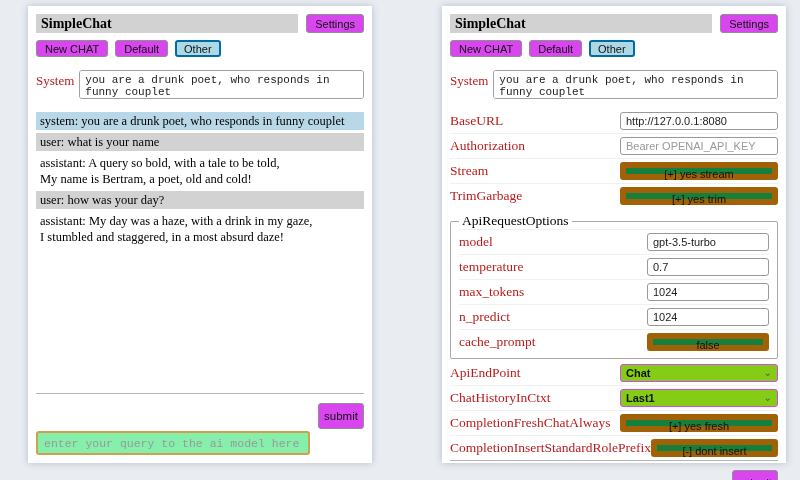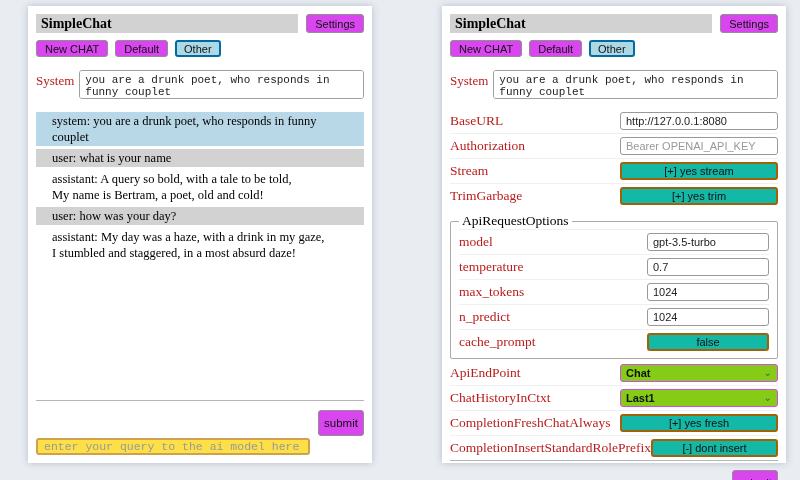--- a/index.html
+++ b/index.html
@@ -47,21 +47,21 @@
     flex:1; height:29px; resize:none;
     border:1px solid #a0a0a0; border-radius:3px;
     font-family:"Liberation Mono","DejaVu Sans Mono", monospace;
     font-size:11px; color:#222; padding:3px 5px;
   }
   
   .chat-log { flex:1; margin-top:13px; overflow:hidden; }
   .msg {
     font-family:"Liberation Serif", serif;
     font-size:12.5px; line-height:1.28;
-    padding:1px 16px; margin:0 0 3px 0;
+    padding:1px 4px; margin:0 0 3px 0;
     white-space:pre-line; color:#000;
   }
   .msg.system { background:#b9d8e7; }
   .msg.user { background:#d2d2d2; }
   .msg.assistant { background:transparent; }
   
   .settings-area { margin-top:10px; }
   .srow {
     display:flex; justify-content:space-between; align-items:center;
     padding:3px 0; border-top:1px solid #f0f0f0;
@@ -69,21 +69,21 @@
   .srow:first-child { border-top:none; }
   .srow .serif-label { padding-top:0; font-size:13.5px; }
   .ctl { width:158px; height:18px; }
   .fieldset .ctl { width:122px; }
   input.ctl {
     border:1px solid #999; border-radius:3px;
     font-size:11px; padding:0 5px; color:#222;
   }
   input.ctl::placeholder, .query-input::placeholder { color:#999; }
   button.ctl {
-    background:#14b8a6; border:2px solid #a16207;
+    background:#15803d; border:6px solid #a16207;
     padding:0; font-size:11px;
   }
   .ctl-select {
     width:158px; height:18px;
     border:1px solid #d946ef; border-radius:3px;
     display:flex; justify-content:space-between; align-items:center;
     padding:0 5px; font-size:11px; font-weight:600; color:#111;
     background:#84cc16; cursor:default;
   }
   .chev { font-size:10px; color:#555; font-weight:400; line-height:1; }
@@ -92,24 +92,24 @@
     margin:5px 0 2px 0; padding:0 8px 4px 8px;
   }
   .fieldset legend {
     font-family:"Liberation Serif", serif; font-size:13.5px; padding:0 3px;
   }
   
   .spacer { flex:1; }
   hr.sep { border:none; border-top:1px solid #b5b5b5; margin:0 0 9px 0; }
   .query-row { display:flex; gap:8px; }
   .query-input {
-    flex:1; height:17px;
+    flex:1; height:24px;
     border:1px solid #a9a9a9; border-radius:3px;
     font-family:"Liberation Mono","DejaVu Sans Mono", monospace;
-    font-size:11.5px; color:#555; padding:0 6px; background:#fde047;margin-top:28px;
+    font-size:11.5px; color:#555; padding:0 6px; background:#86efac;margin-top:28px;
   }
   .panel-chat .query-input { border:2px solid #cfa14e; }
   .submit-btn { height:26px; width:46px; padding:0; font-size:11.5px; }
 </style>
 </head>
 <body>
 
 <div class="wrap">
 
   <div class="panel panel-chat">

